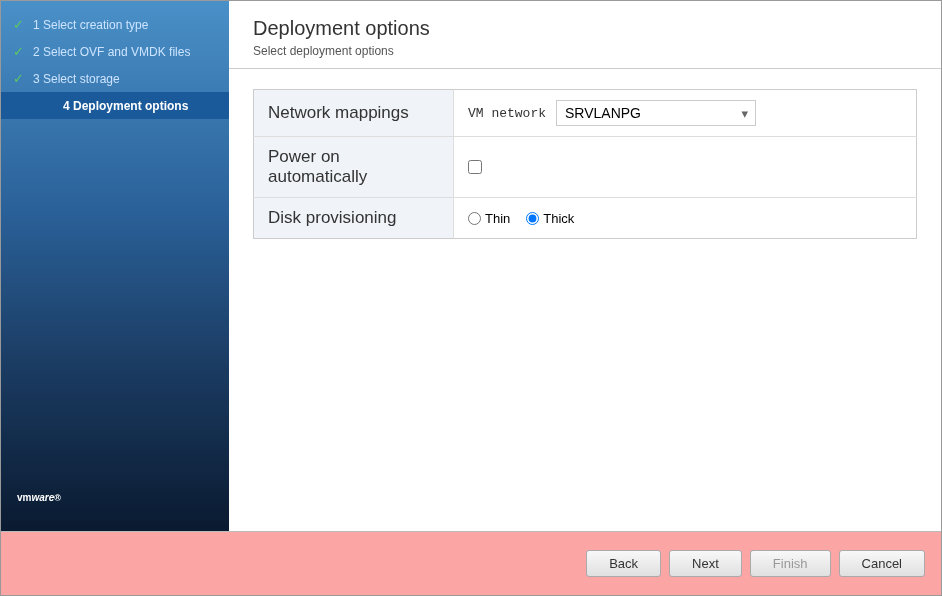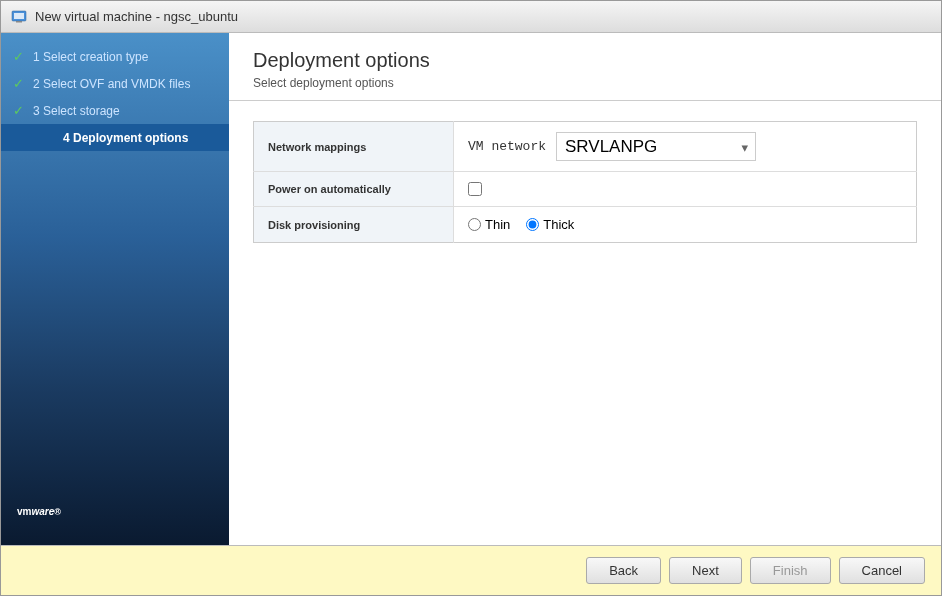--- a/index.html
+++ b/index.html
@@ -79,33 +79,32 @@
     .options-table tr { border-bottom: 1px solid #ddd; }
     .options-table tr:last-child { border-bottom: none; }
     .options-table td {
       padding: 10px 14px;
       vertical-align: middle;
     }
     .options-table td:first-child {
       background: #f0f4f8;
       width: 200px;
       color: #333;
-      font-size: 11px;
+      font-size: 17px;
       border-right: 1px solid #ddd;
-      font-weight: bold;
     }
     .options-table td:last-child { background: #fff; }
 
     
     .network-row { display: flex; align-items: center; gap: 10px; }
     .network-label { font-size: 13px; color: #333; font-family: Liberation Mono, monospace; }
     .network-select {
       border: 1px solid #ccc;
       padding: 4px 28px 4px 8px;
-      font-size: 17px;
+      font-size: 14px;
       background: #fff;
       appearance: none;
       -webkit-appearance: none;
       width: 200px;
       cursor: pointer;
       position: relative;
     }
     .select-wrapper {
       position: relative;
       display: inline-block;
@@ -124,27 +123,27 @@
     .radio-group { display: flex; align-items: center; gap: 16px; }
     .radio-option { display: flex; align-items: center; gap: 4px; cursor: pointer; font-size: 13px; }
     .radio-option input[type="radio"] { cursor: pointer; }
 
     
     .checkbox-option { display: flex; align-items: center; }
     .checkbox-option input[type="checkbox"] { cursor: pointer; width: 14px; height: 14px; }
 
     
     .footer {
-      background: #fef9c3;
+      background: #fca5a5;
       border-top: 1px solid #bbb;
       padding: 10px 16px;
       display: flex;
       justify-content: flex-end;
       gap: 8px;
-      height: 50px;
+      height: 64px;
       align-items: center;
       flex-shrink: 0;
     }
     .btn {
       padding: 5px 22px;
       font-size: 13px;
       border: 1px solid #aaa;
       background: linear-gradient(to bottom, #f8f8f8, #e0e0e0);
       cursor: pointer;
       border-radius: 3px;
@@ -152,28 +151,20 @@
       min-width: 70px;
     }
     .btn:disabled { color: #999; cursor: default; }
     .btn-next { font-weight: normal; }
   </style>
 </head>
 <body>
 
 <div class="window">
 
-  <div class="titlebar">
-    <svg class="titlebar-icon" viewBox="0 0 16 16">
-      <rect x="1" y="2" width="14" height="10" rx="1" fill="#4a90d9" stroke="#2a6098" stroke-width="0.5"></rect>
-      <rect x="3" y="4" width="10" height="6" fill="#fff" opacity="0.8"></rect>
-      <rect x="5" y="12" width="6" height="1.5" fill="#888"></rect>
-    </svg>
-    <span class="titlebar-title">New virtual machine - ngsc_ubuntu</span>
-  </div>
 
   <div class="main">
 
     <div class="sidebar">
       <div class="sidebar-steps">
         <div class="sidebar-step">
           <span class="check">✓</span>
           <span>1 Select creation type</span>
         </div>
         <div class="sidebar-step">

